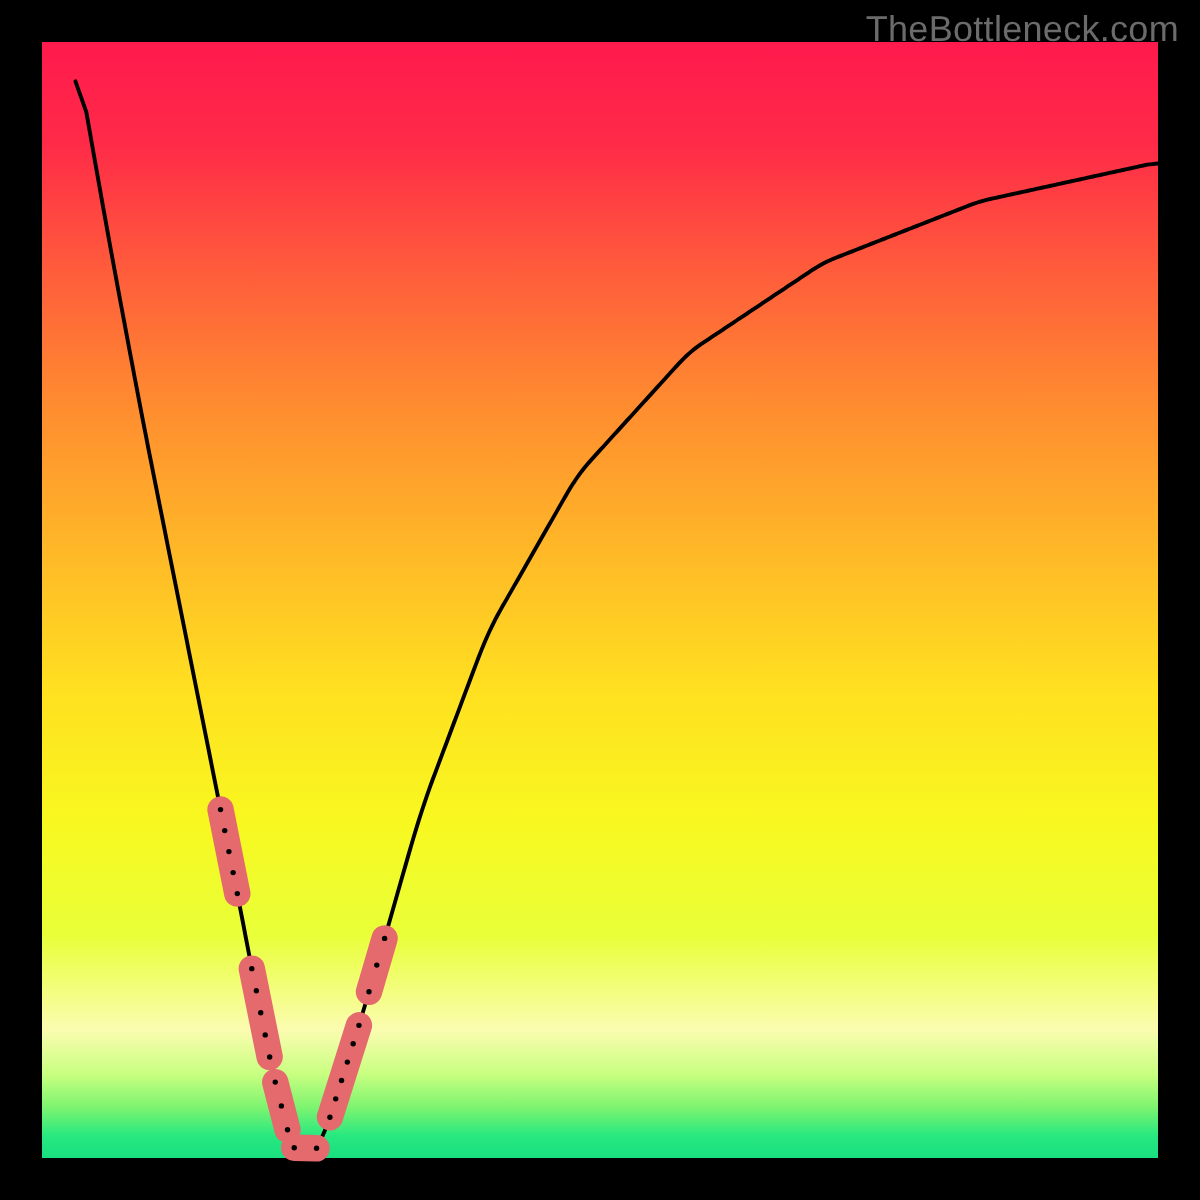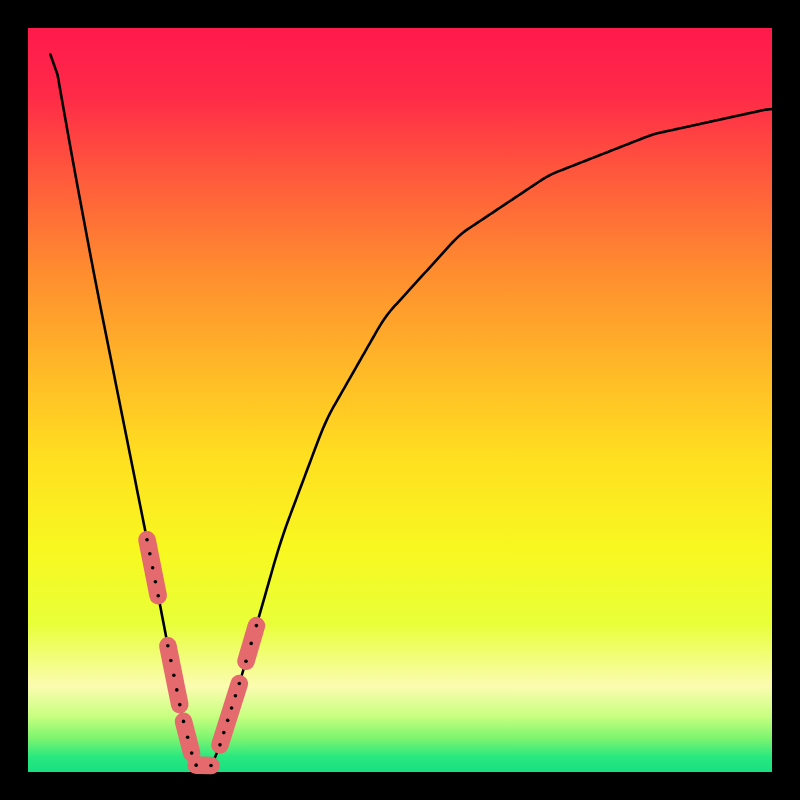--- a/index.html
+++ b/index.html
@@ -33,20 +33,21 @@
     top: 0;
     width: 800px;
     height: 800px;
     display: block;
   }
 </style>
 </head>
 <body>
 
 <div class="frame">
+  <div class="watermark">TheBottleneck.com</div>
   <svg class="plot" viewBox="0 0 800 800">
       <defs>
         <linearGradient id="bg-grad" x1="0" y1="0" x2="0" y2="1">
           <stop offset="0%" stop-color="#ff1a4d"></stop>
           <stop offset="9%" stop-color="#ff2a48"></stop>
           <stop offset="20%" stop-color="#ff5a3c"></stop>
           <stop offset="32%" stop-color="#ff8a30"></stop>
           <stop offset="45%" stop-color="#ffb628"></stop>
           <stop offset="57.99999999999999%" stop-color="#ffe020"></stop>
           <stop offset="70%" stop-color="#f8f820"></stop>

